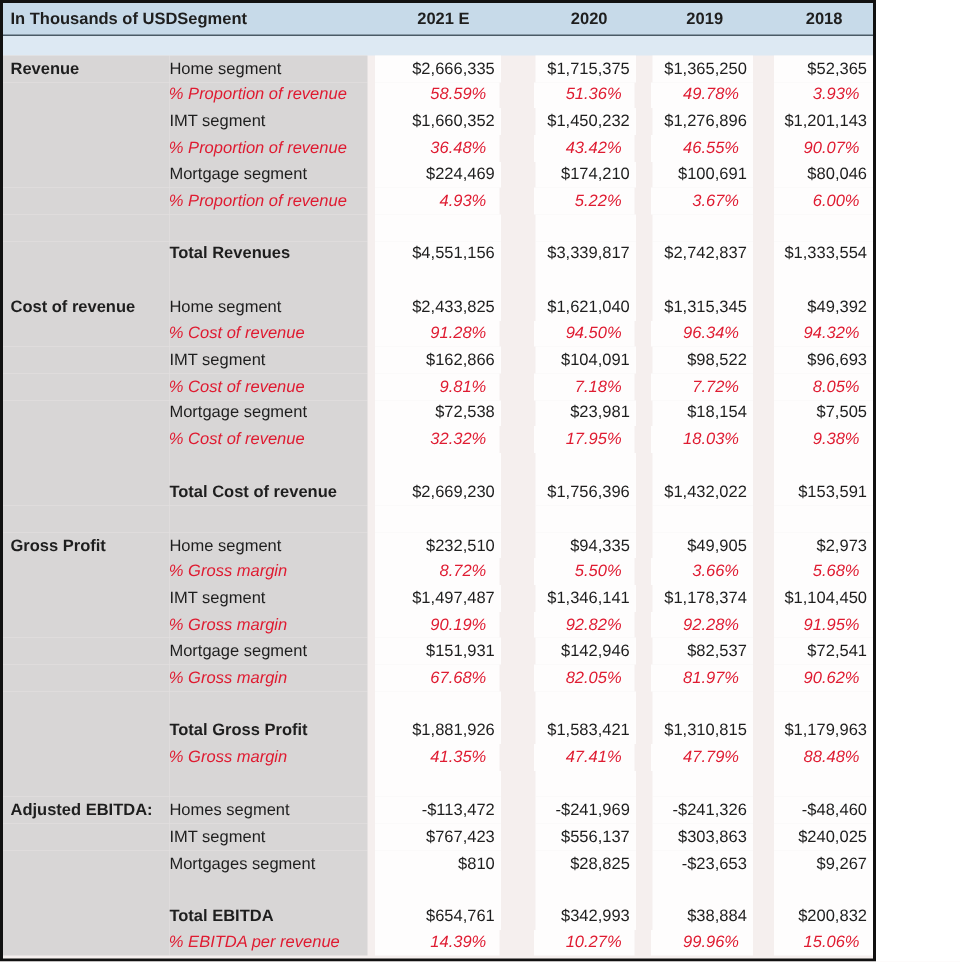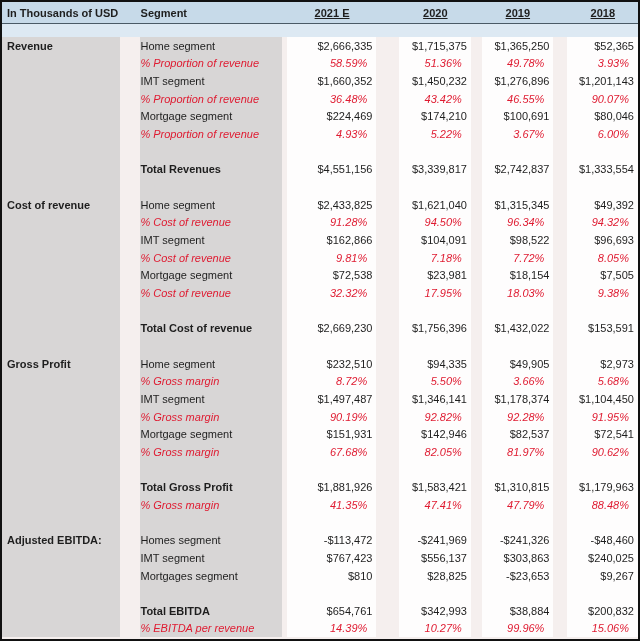--- a/index.html
+++ b/index.html
@@ -1,18 +1,18 @@
 <!DOCTYPE html>
 <html><head>
 <meta charset="utf-8">
 <style>
   * { margin:0; padding:0; box-sizing:border-box; }
   html,body { background:#ffffff; }
   .frame {
-    width:640px; height:641px;
+    width:584px; height:641px;
     border:2px solid #111111;
     background:#f5efee;
     font-family:"Liberation Sans", sans-serif;
     font-size:11px;
     color:#1e1e1e;
     overflow:hidden;
     position:relative;
   }
   .thead {
     height:22px;
@@ -20,33 +20,33 @@
     border-bottom:1.5px solid #4a5a66;
     display:flex;
     align-items:center;
     font-weight:bold;
   }
   .subband { height:13px; background:#dde9f3; }
   .tbody { }
   .row { height:17.67px; display:flex; align-items:center; }
   
   .c-cat { width:121px; padding-left:5px; height:100%; display:flex; align-items:center; white-space:nowrap; }
-  .c-seg { width:145px; height:100%; display:flex; align-items:center; white-space:nowrap;margin-left:20px; }
+  .c-seg { width:145px; height:100%; display:flex; align-items:center; white-space:nowrap; }
   .c1 { margin-left:5px;  width:91px; }
   .c2 { margin-left:23px; width:73px; }
   .c3 { margin-left:11px; width:73px; }
   .c4 { margin-left:14px; width:72px; }
   .vcell {
     height:100%;
     background:#fefdfd;
     display:flex; align-items:center; justify-content:flex-end;
     padding-right:4px;
     white-space:nowrap;
   }
-  .thead .vcell { background:transparent; justify-content:center; padding-right:0;text-decoration:underline; }
+  .thead .vcell { background:transparent; justify-content:center; padding-right:0; }
   
   .tbody .c-cat, .tbody .c-seg { background:#d8d6d6; }
   .tbody .c-cat { font-weight:bold;text-align:right; }
   
   .r-pct .c-seg, .r-pct .vcell { color:#df1b31; font-style:italic; }
   .r-pct .vcell { padding-right:9px;text-align:center; }
   .r-total .c-seg { font-weight:bold; }
 </style>
 </head>
 <body>

